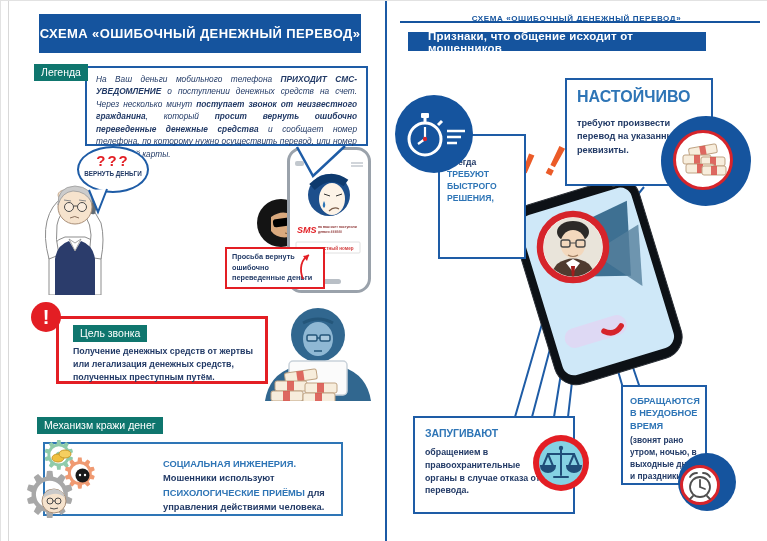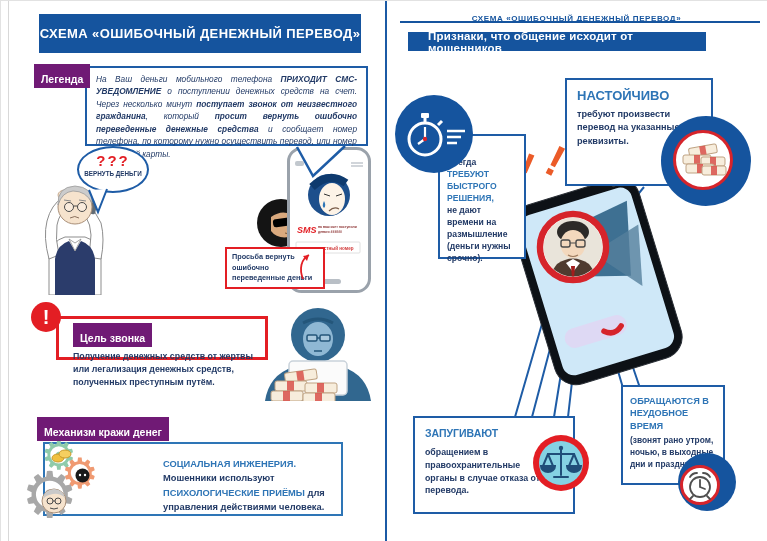--- a/index.html
+++ b/index.html
@@ -1,19 +1,19 @@
 <!DOCTYPE html>
 <html><head>
 <meta charset="utf-8">
 <style>
   html,body{margin:0;padding:0;background:#f3f3f3;}
   .canvas{position:relative;width:767px;height:541px;background:#ffffff;border:1px solid #e2e2e2;
           overflow:hidden;font-family:"Liberation Sans",sans-serif;color:#223a66;}
   .abs{position:absolute;}
-  .tag{background:#701a75;color:#fff;font-weight:700;font-size:10.5px;padding:9px 7px 3px;z-index:5;}
+  .tag{background:#0f766e;color:#fff;font-weight:400;font-size:10.5px;padding:2px 7px 3px;z-index:5;}
   .bluebox{border:2px solid #1e5ca6;background:#fff;z-index:3;}
   .hl{color:#2e75b6;font-weight:700;}
   .ink{color:#223a66;font-weight:700;}
   .circle{border-radius:50%;z-index:4;}
   .gear{font-family:"DejaVu Sans",sans-serif;line-height:1;z-index:4;position:absolute;}
   svg text{font-family:"Liberation Sans",sans-serif;}
 </style>
 </head>
 <body>
 
@@ -95,21 +95,21 @@
     <polygon points="12,8 6,9 10,14" fill="#e31e24"></polygon>
   </svg>
   <div class="abs" style="left:224px;top:246px;width:100px;border:2px solid #e31e24;background:#fff;z-index:3;
               padding:3px 5px;font-weight:700;font-size:7.3px;line-height:1.45;box-sizing:border-box;">
     <span>Просьба вернуть ошибочно переведенные деньги</span>
   </div>
 
   <div class="abs circle" style="left:30px;top:301px;width:30px;height:30px;background:#e31e24;display:flex;align-items:center;justify-content:center;">
     <span style="color:#fff;font-weight:800;font-size:20px;line-height:1;">!</span>
   </div>
-  <div class="abs" style="left:55px;top:315px;width:212px;height:44px;border:3px solid #e31e24;z-index:3;box-sizing:border-box;padding:4px 8px 4px 14px;">
+  <div class="abs" style="left:55px;top:315px;width:212px;height:68px;border:3px solid #e31e24;z-index:3;box-sizing:border-box;padding:4px 8px 4px 14px;">
     <span class="tag" style="position:static;display:inline-block;">Цель звонка</span>
     <div style="font-weight:700;font-size:8.8px;line-height:1.45;margin-top:3px;">Получение денежных средств от жертвы или легализация денежных средств, полученных преступным путём.</div>
   </div>
 
   <svg class="abs" style="left:258px;top:296px;z-index:2;" width="118" height="104" viewBox="0 0 118 104">
     <path d="M6,104 Q10,78 34,70 L84,70 Q108,78 112,104 Z" fill="#31678f"></path>
     <circle cx="59" cy="38" r="27" fill="#31678f"></circle>
     <ellipse cx="59" cy="42" rx="15" ry="17" fill="#8fb8d4"></ellipse>
     <path d="M44,26 Q59,18 74,26" stroke="#24567a" stroke-width="3" fill="none"></path>
     <rect x="48" y="38" width="10" height="6" rx="1.5" fill="rgba(255,255,255,.25)" stroke="#24567a" stroke-width="1.5"></rect>
@@ -205,36 +205,35 @@
     </g>
   </svg>
 
   <span class="abs" style="left:519px;top:146px;color:#eb5b28;font-weight:800;font-size:40px;line-height:1;transform:rotate(22deg);z-index:3;">!</span>
   <span class="abs" style="left:547px;top:138px;color:#eb5b28;font-weight:800;font-size:44px;line-height:1;transform:rotate(27deg);z-index:3;">!</span>
   <div class="abs" style="left:504px;top:186px;width:11px;height:4px;background:#eb5b28;transform:rotate(32deg);z-index:3;"></div>
   <div class="abs" style="left:511px;top:196px;width:7px;height:3px;background:#eb5b28;transform:rotate(32deg);z-index:3;"></div>
 
   <div class="abs bluebox" style="left:437px;top:133px;width:88px;height:125px;box-sizing:border-box;padding:20px 5px 4px 7px;font-size:8.6px;line-height:1.4;">
     <span class="ink">Всегда </span><span class="hl">ТРЕБУЮТ БЫСТРОГО РЕШЕНИЯ,</span>
-    <span class="ink" style="display:block;">не дают времени на размышление (деньги нужны срочно).</span>
   </div>
   <div class="abs circle" style="left:394px;top:94px;width:78px;height:78px;background:#15549e;">
     <svg width="78" height="78" viewBox="0 0 78 78">
       <circle cx="30" cy="44" r="16" fill="none" stroke="#fff" stroke-width="3"></circle>
       <rect x="26" y="18" width="8" height="5" rx="1" fill="#fff"></rect>
       <path d="M30,23 V27" stroke="#fff" stroke-width="3"></path>
       <path d="M43,30 L47,26" stroke="#fff" stroke-width="3"></path>
       <path d="M30,44 V32 M30,44 L23,49" stroke="#fff" stroke-width="2.2"></path>
       <circle cx="30" cy="44" r="2.2" fill="#d6242b"></circle>
       <path d="M52,36 H70 M52,42 H66 M52,48 H62" stroke="#fff" stroke-width="2.4"></path>
     </svg>
   </div>
 
   <div class="abs bluebox" style="left:564px;top:77px;width:148px;height:108px;box-sizing:border-box;padding:8px 10px;">
-    <div class="hl" style="font-size:13px;margin-bottom:5px;">НАСТОЙЧИВО</div>
+    <div class="hl" style="font-size:16px;margin-bottom:11px;">НАСТОЙЧИВО</div>
     <div class="ink" style="font-size:9.2px;line-height:1.45;width:110px;">требуют произвести перевод на указанные реквизиты.</div>
   </div>
   <div class="abs circle" style="left:660px;top:115px;width:90px;height:90px;background:#15549e;">
     <div class="abs circle" style="left:12px;top:14px;width:60px;height:60px;background:#fff;border:3px solid #d6242b;box-sizing:border-box;">
       <svg width="54" height="54" viewBox="0 0 54 54">
         <g transform="rotate(-10 27 18)">
             <rect x="13" y="13" width="28" height="9" rx="2" fill="#f7eddc" stroke="#bfa383"></rect>
             <rect x="24" y="13" width="6" height="9" fill="#d8504a" opacity=".85"></rect>
           </g>
         <rect x="7" y="22" width="28" height="9" rx="2" fill="#f7eddc" stroke="#bfa383"></rect>
@@ -263,21 +262,21 @@
             <path d="M2,25 A7,6 0 0 0 16,25 Z" fill="#1f4e79"></path>
           <path d="M35,13 L30,25 M35,13 L40,25"></path>
             <path d="M28,25 A7,6 0 0 0 42,25 Z" fill="#1f4e79"></path>
           <path d="M15,36 H29"></path>
         </g>
         <circle cx="22" cy="7" r="2.2" fill="#1f4e79"></circle>
       </svg>
     </div>
   </div>
 
-  <div class="abs bluebox" style="left:620px;top:384px;width:104px;height:100px;box-sizing:border-box;padding:8px 7px;">
+  <div class="abs bluebox" style="left:620px;top:384px;width:86px;height:100px;box-sizing:border-box;padding:8px 7px;">
     <div class="hl" style="font-size:9.2px;line-height:1.35;margin-bottom:3px;">ОБРАЩАЮТСЯ В НЕУДОБНОЕ ВРЕМЯ</div>
     <div class="ink" style="font-size:8.4px;line-height:1.4;">(звонят рано утром, ночью, в выходные дни и праздники).</div>
   </div>
   <div class="abs circle" style="left:677px;top:452px;width:58px;height:58px;background:#15549e;">
     <div class="abs circle" style="left:2px;top:12px;width:40px;height:40px;background:#fff;border:3px solid #d6242b;box-sizing:border-box;">
       <svg width="34" height="34" viewBox="0 0 34 34">
         <g stroke="#4f4f4f" stroke-width="1.8" fill="none" stroke-linecap="round">
           <circle cx="17" cy="19" r="10"></circle>
           <path d="M7,9 A8,8 0 0 1 14,5"></path>
             <path d="M27,9 A8,8 0 0 0 20,5"></path>

